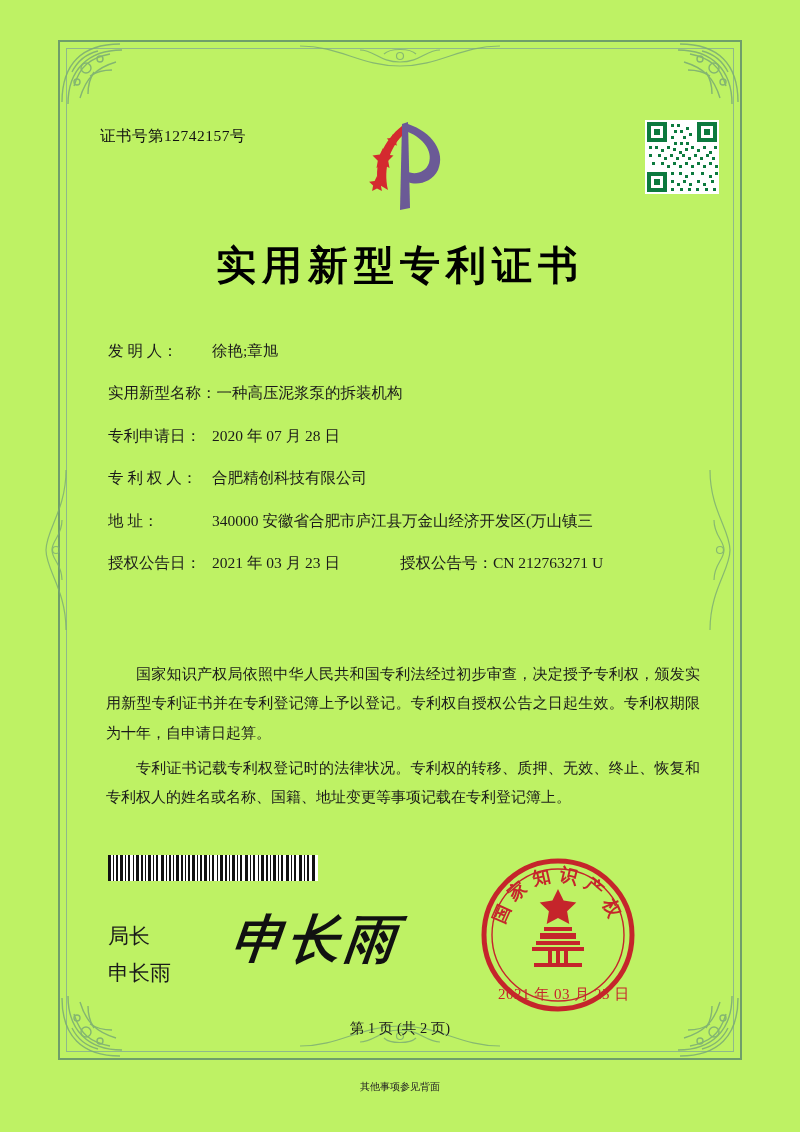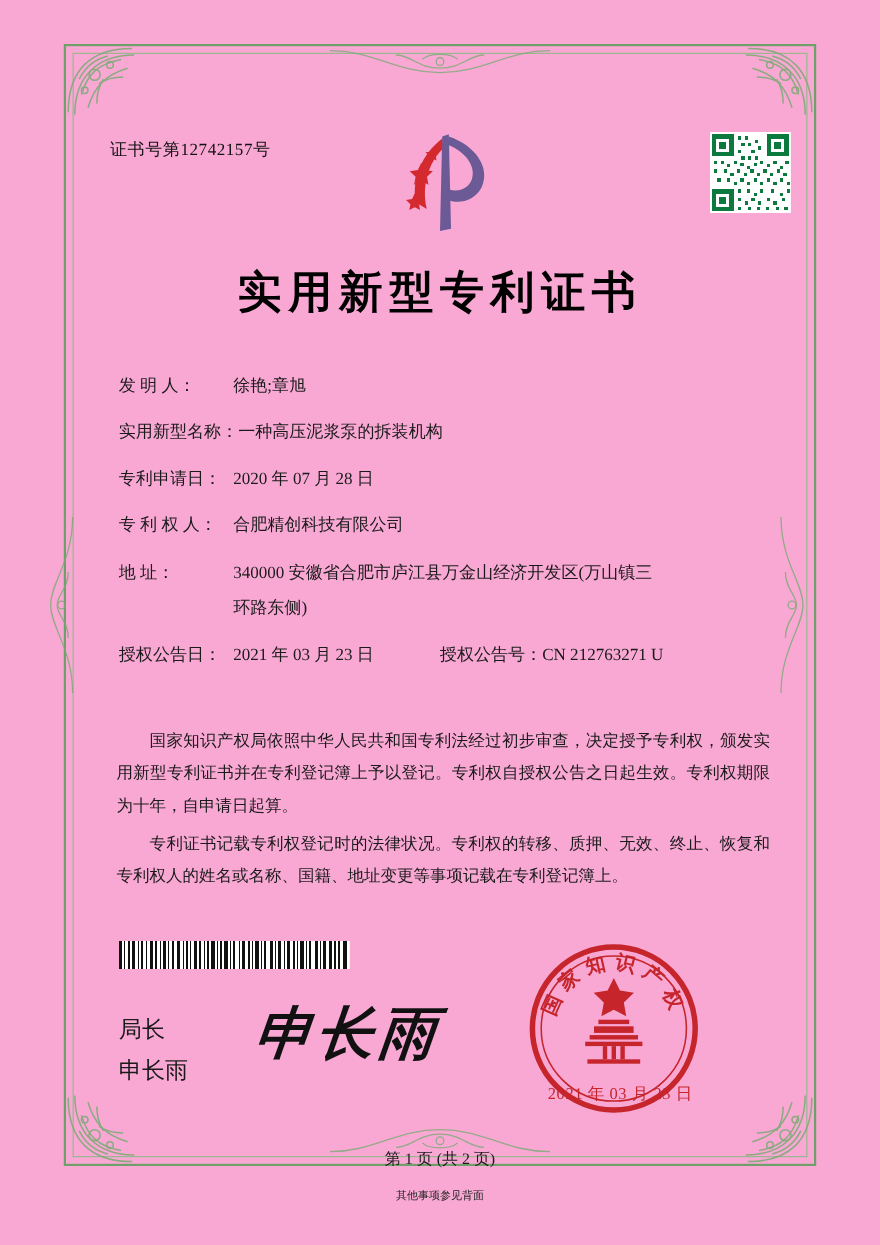--- a/index.html
+++ b/index.html
@@ -8,21 +8,21 @@
     background: #ffffff;
   }
   body {
     font-family: "Liberation Serif", "DejaVu Serif", serif;
     color: #1a1a1a;
   }
   .page {
     position: relative;
     width: 800px;
     height: 1132px;
-    background: #f9a8d4;
+    background: #bef264;
     overflow: hidden;
   }
 
   
   .border-outer {
     position: absolute;
     left: 58px;
     top: 40px;
     width: 684px;
     height: 1020px;
@@ -193,21 +193,21 @@
     top: 985px;
     font-size: 15px;
     color: #c5252b;
     letter-spacing: .5px;
   }
 
   
   .page-num {
     position: absolute;
     left: 0;
-    top: 1044px;
+    top: 1019px;
     width: 800px;
     text-align: center;
     font-size: 14.5px;
   }
   .backnote {
     position: absolute;
     left: 0;
     top: 1080px;
     width: 800px;
     text-align: center;
@@ -442,21 +442,20 @@
       <span class="fvalue">2020 年 07 月 28 日</span>
     </div>
     <div class="frow">
       <span class="flabel">专 利 权 人：</span>
       <span class="fvalue">合肥精创科技有限公司</span>
     </div>
     <div class="frow">
       <span class="flabel">地 址：</span>
       <span class="fvalue">340000 安徽省合肥市庐江县万金山经济开发区(万山镇三</span>
     </div>
-    <div class="addr-second">环路东侧)</div>
     <div class="frow two">
       <span class="pair">
         <span class="flabel">授权公告日：</span>
         <span>2021 年 03 月 23 日</span>
       </span>
       <span class="pair pair-right">
         <span>授权公告号：</span>
         <span>CN 212763271 U</span>
       </span>
     </div>

